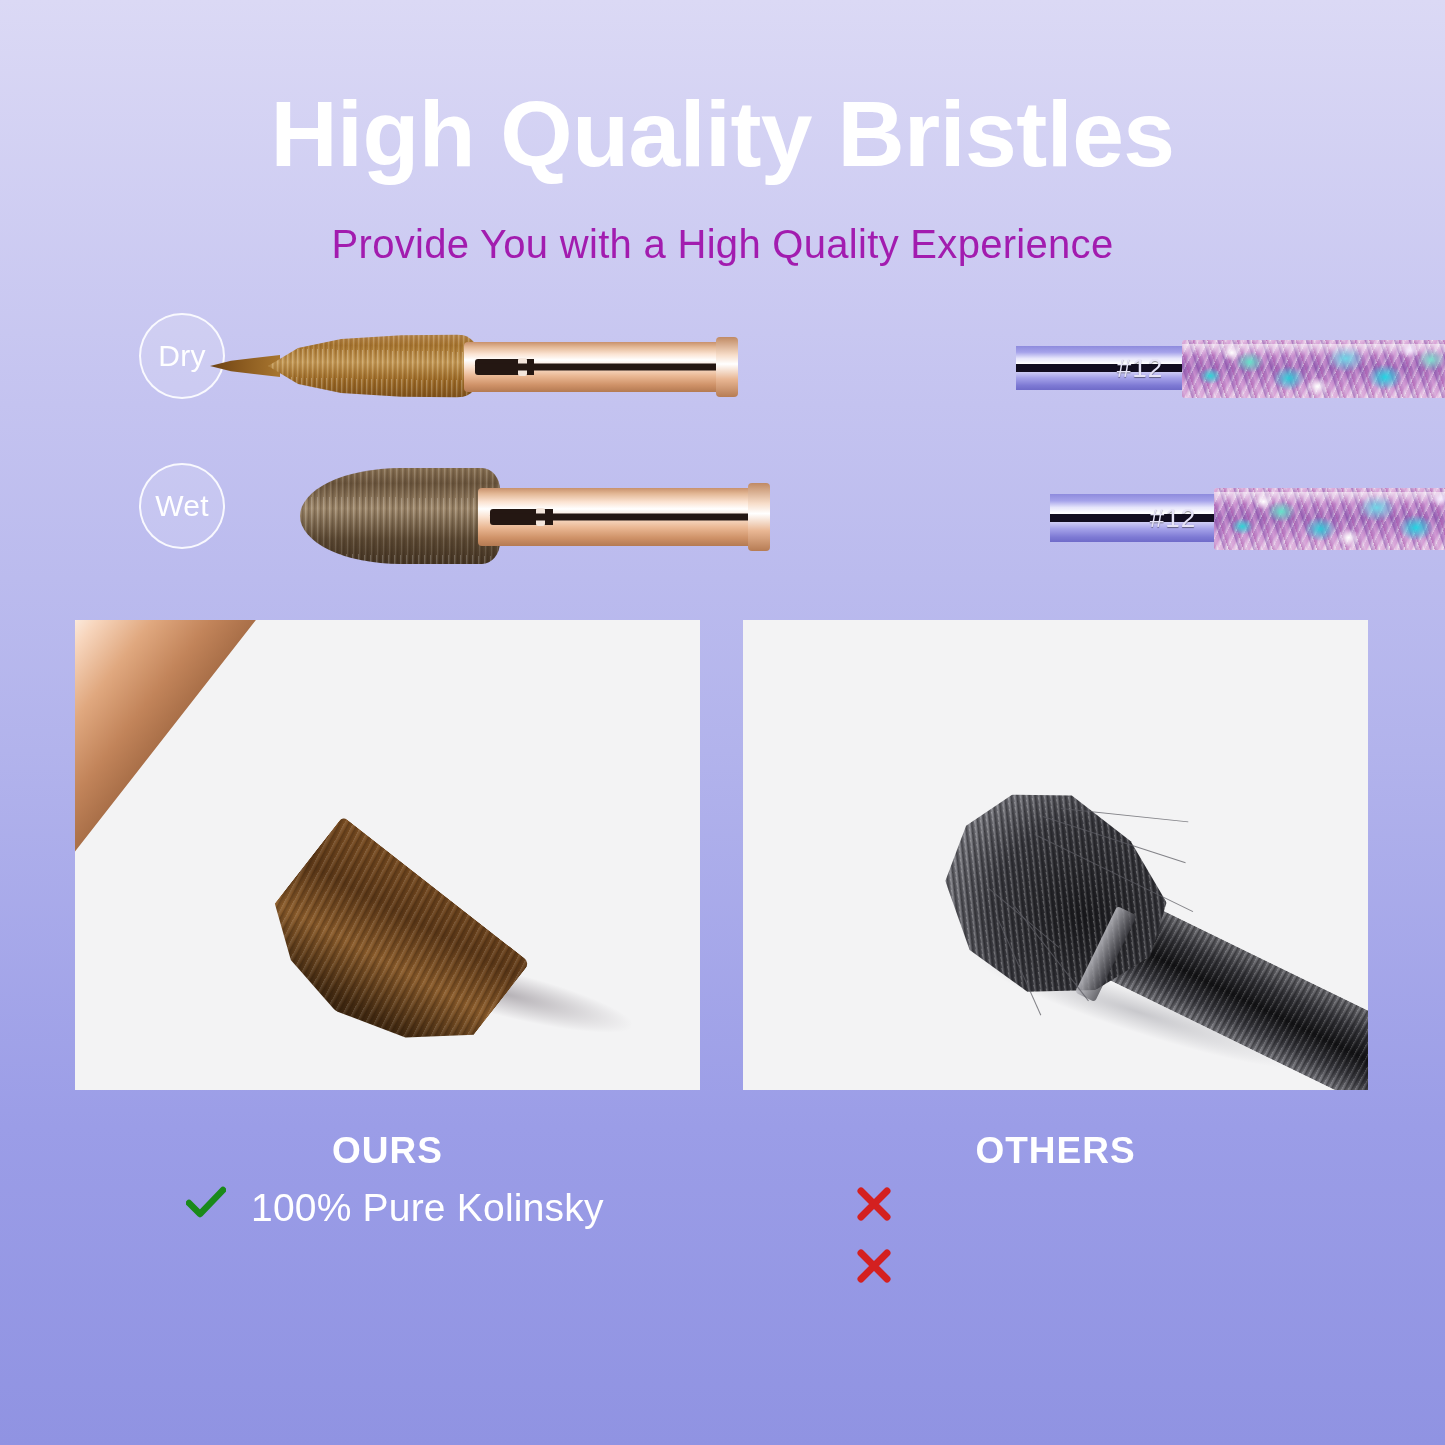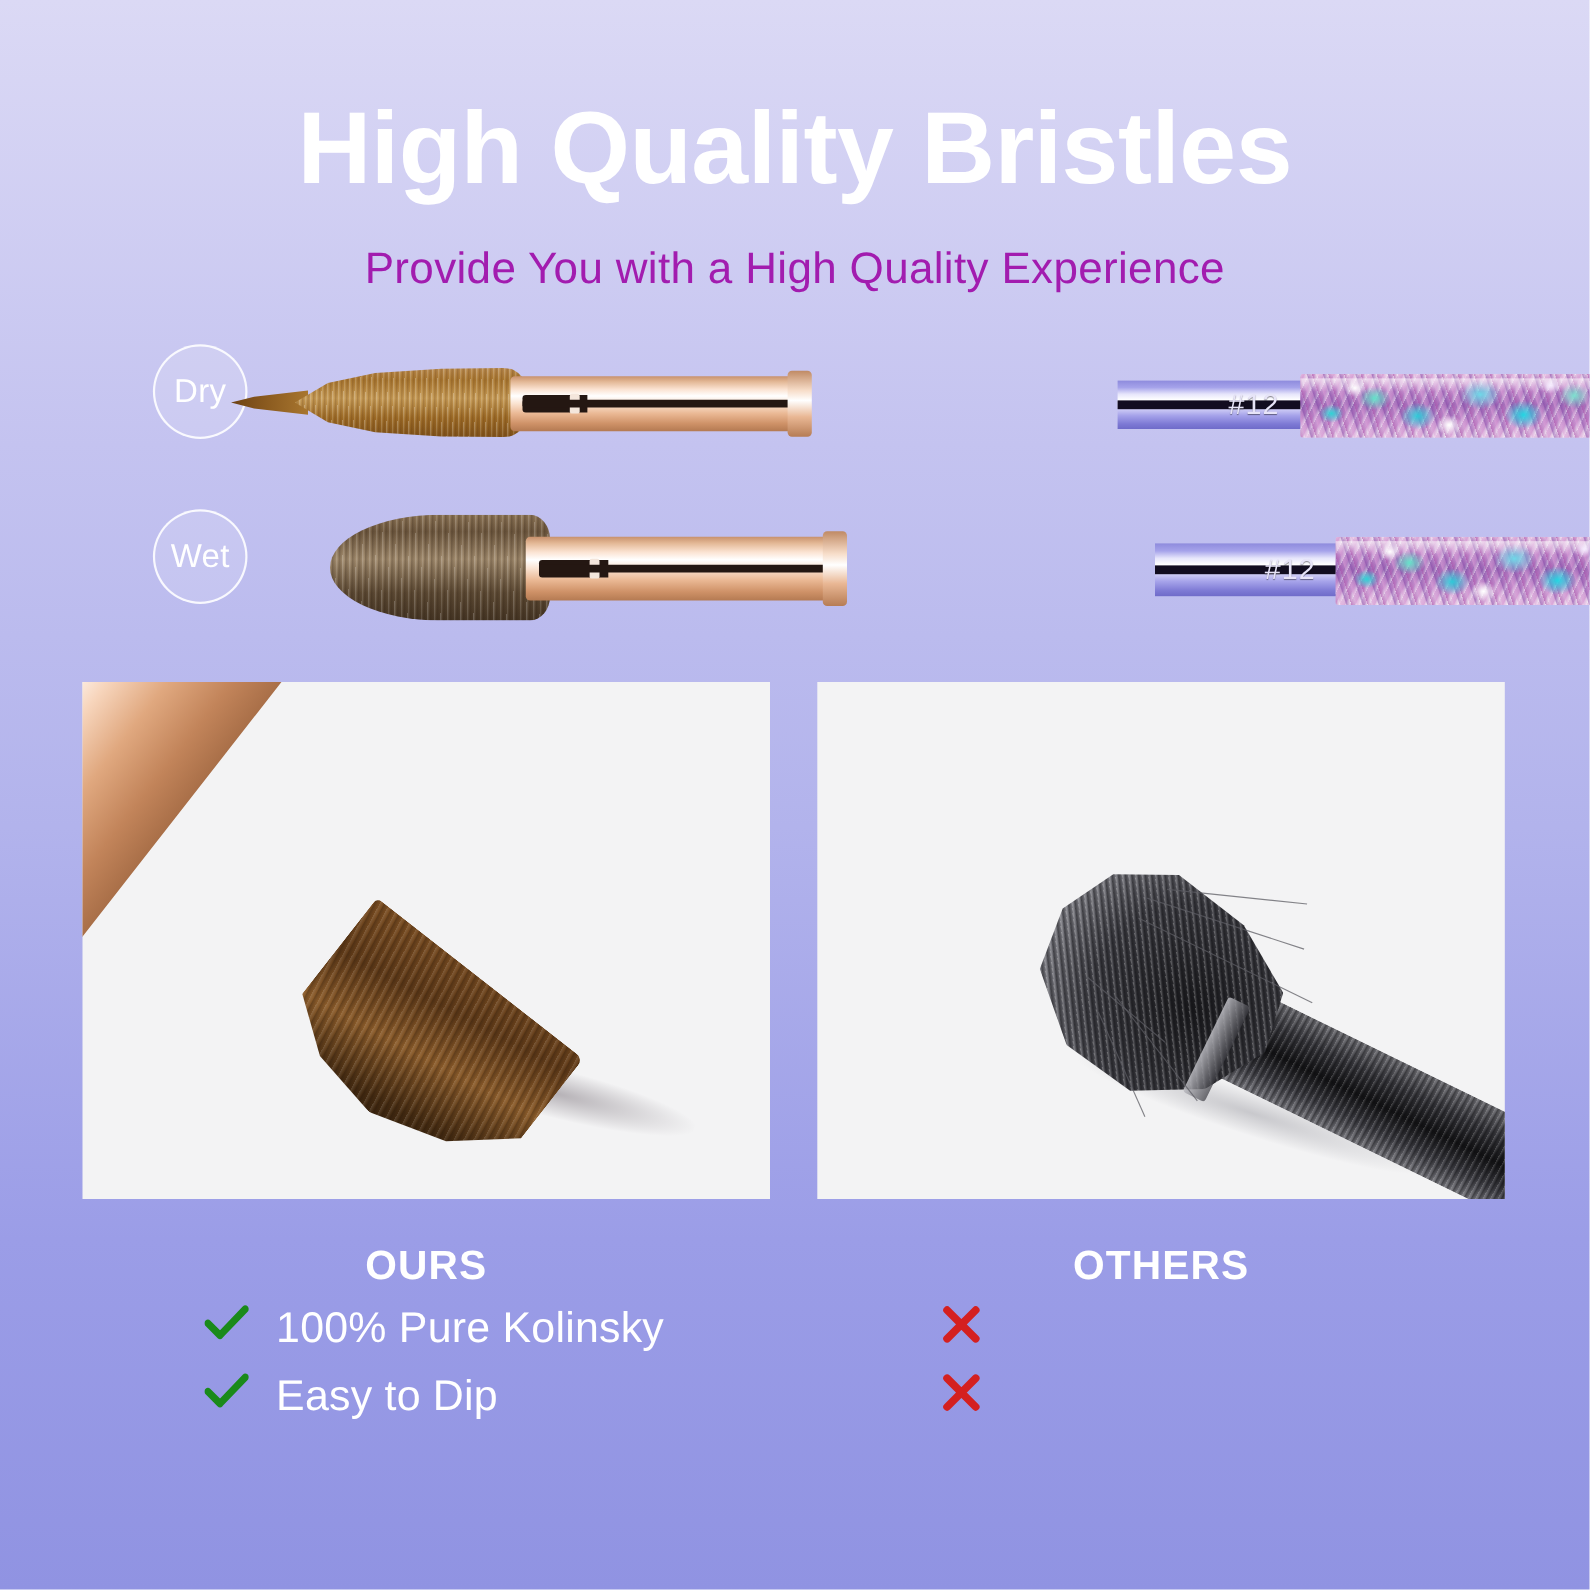--- a/index.html
+++ b/index.html
@@ -347,28 +347,20 @@
   <div class="col-head">OURS</div>
   <ul class="feat-list">
     <li class="feat">
       <span class="mark">
         <svg width="40" height="34" viewBox="0 0 40 34">
             <path d="M3 17 L14 28 L37 4" fill="none" stroke="#1a8a1a" stroke-width="6.5" stroke-linecap="round" stroke-linejoin="round"></path>
           </svg>
       </span>
       <span>100% Pure Kolinsky</span>
     </li>
-    <li class="feat">
-      <span class="mark">
-        <svg width="40" height="34" viewBox="0 0 40 34">
-            <path d="M3 17 L14 28 L37 4" fill="none" stroke="#1a8a1a" stroke-width="6.5" stroke-linecap="round" stroke-linejoin="round"></path>
-          </svg>
-      </span>
-      <span>Easy to Dip</span>
-    </li>
   </ul>
 </div>
 
 <div class="col right">
   <div class="col-head">OTHERS</div>
   <ul class="feat-list">
     <li class="feat">
       <span class="mark">
         <svg width="36" height="36" viewBox="0 0 36 36">
             <path d="M5 5 L31 31 M31 5 L5 31" fill="none" stroke="#d42020" stroke-width="7" stroke-linecap="round"></path>

